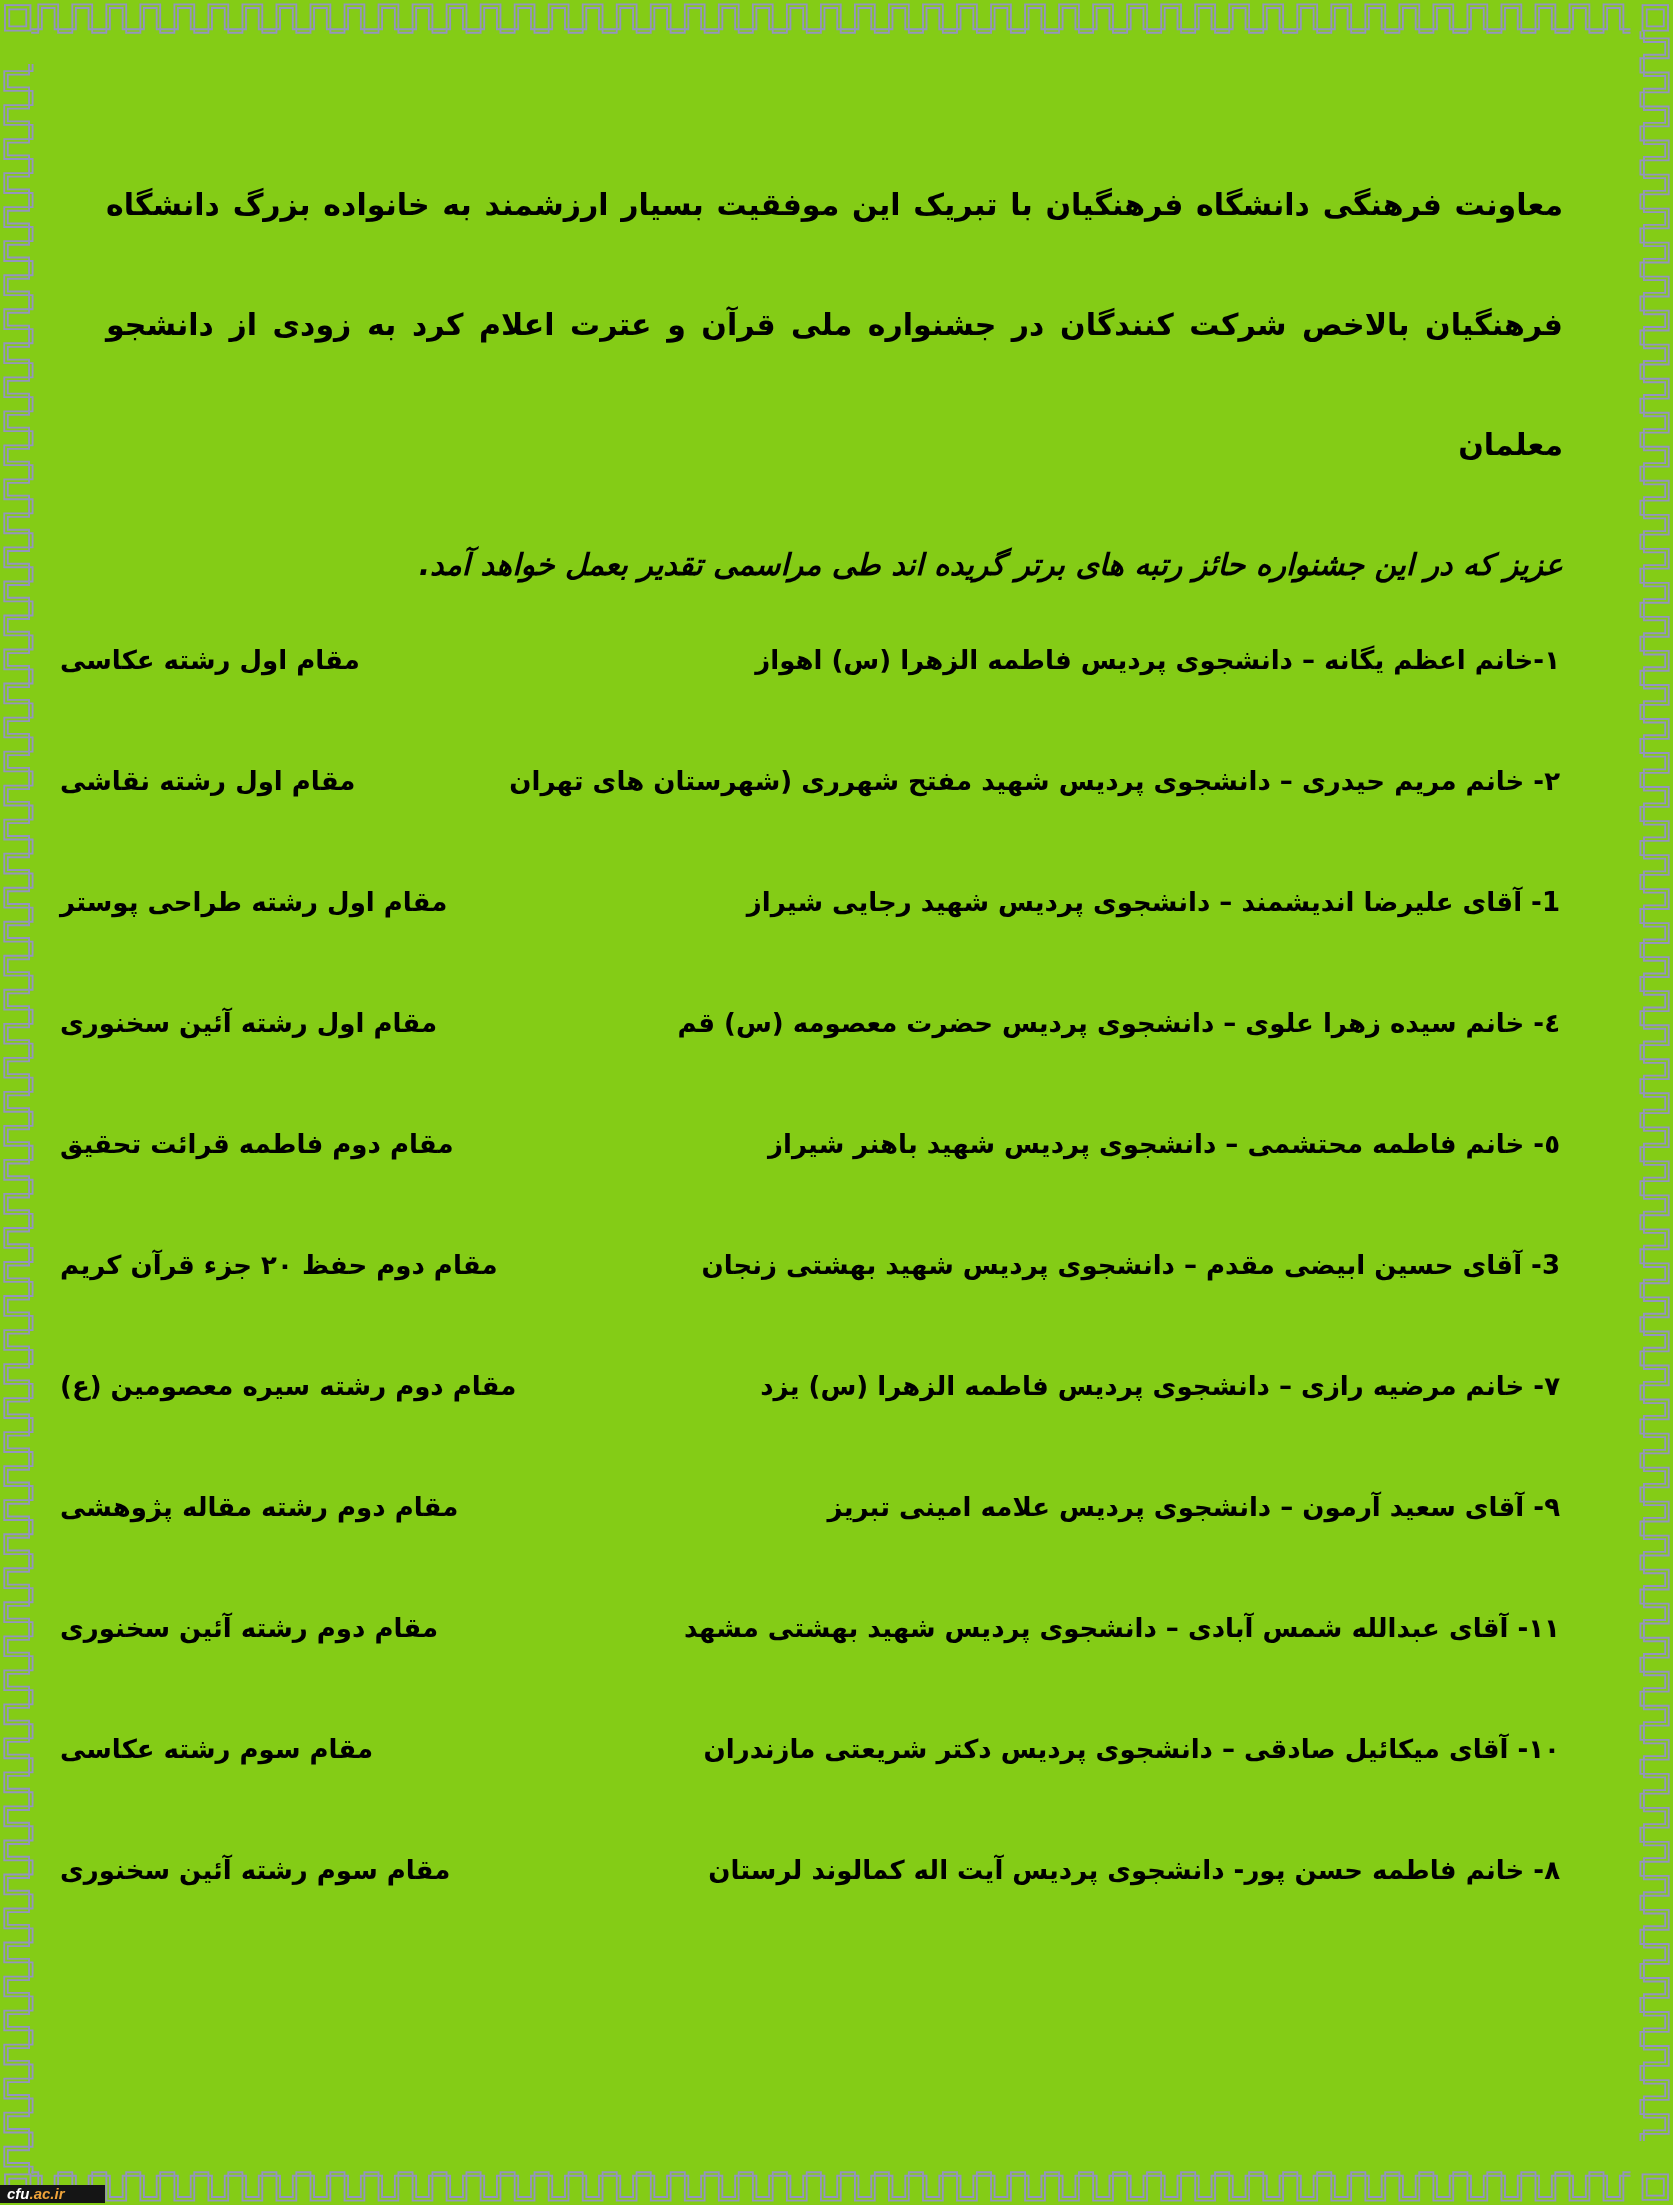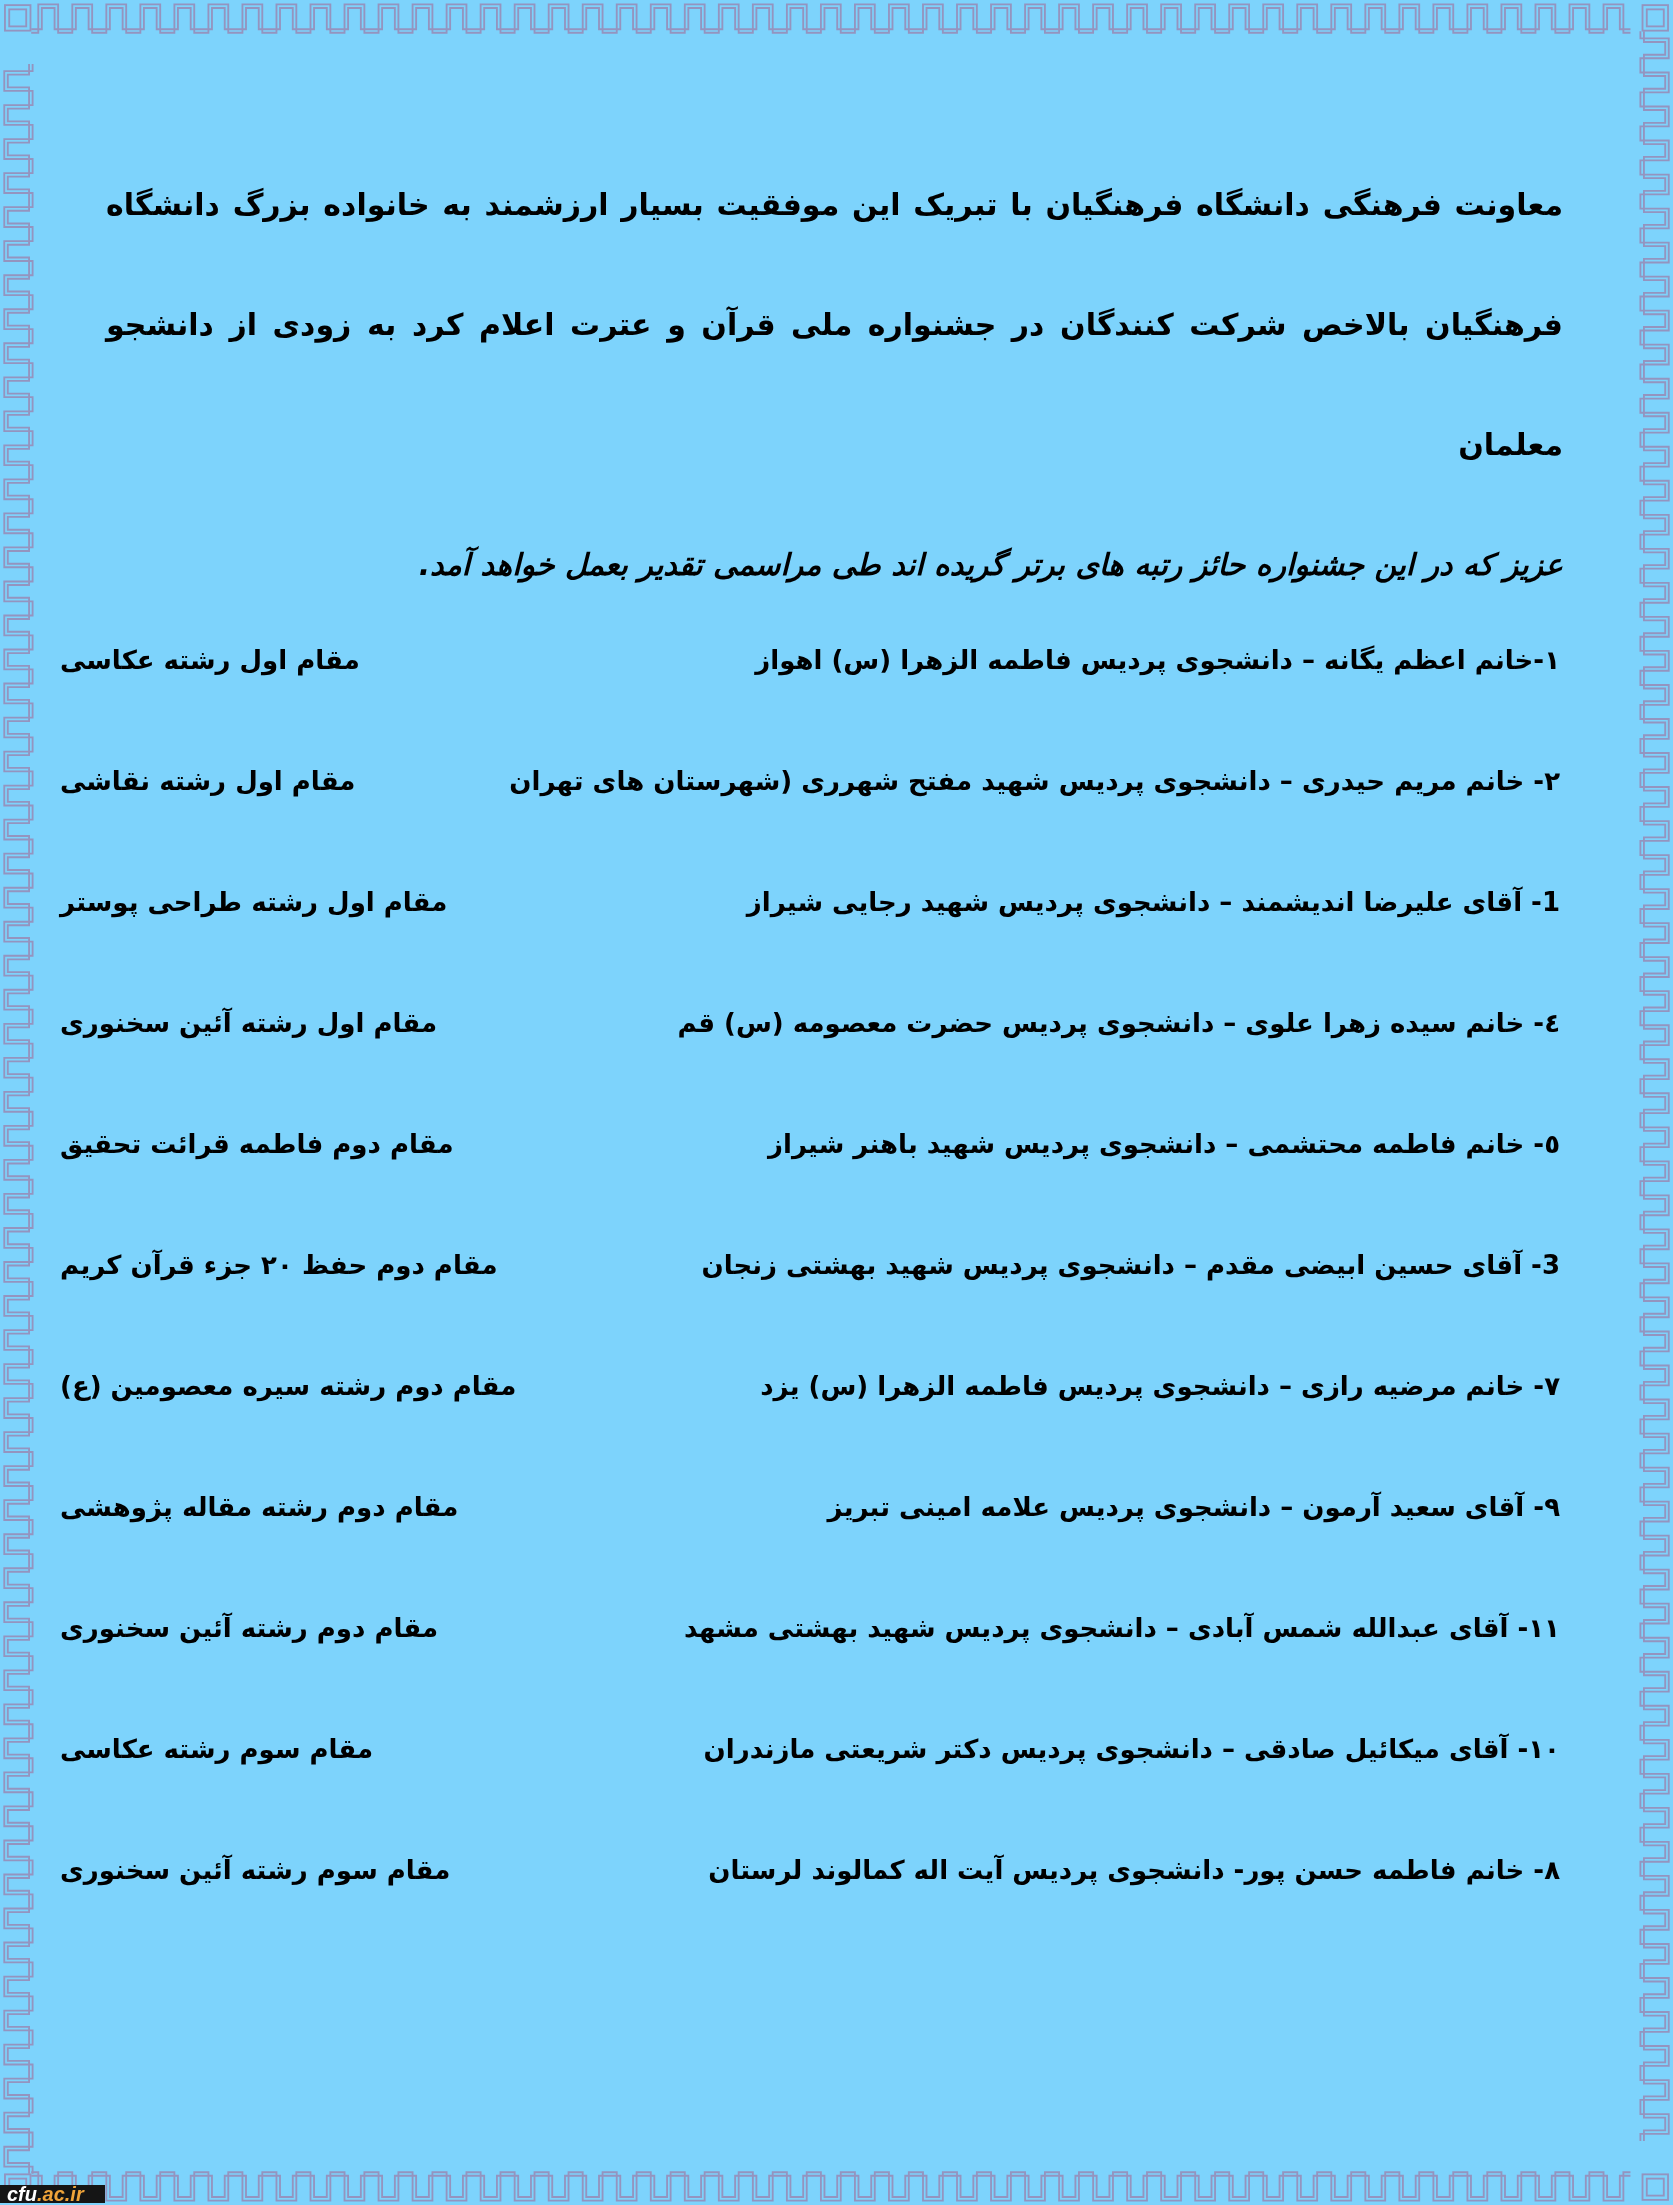--- a/index.html
+++ b/index.html
@@ -1,20 +1,20 @@
 <!DOCTYPE html>
 <html lang="fa" dir="rtl" style="font-size:11.3px"><head>
 <meta charset="utf-8">
 <style>
   html,body{margin:0;padding:0;background:#ffffff;}
   #page{
     position:relative;
     width:1673px;
     height:2205px;
-    background:#7dd3fc;
+    background:#84cc16;
     overflow:hidden;
     direction:rtl;
     font-family:"DejaVu Sans",sans-serif;
     color:#000;
   }
   #border-svg{
     position:absolute;
     top:0;left:0;
     width:1673px;height:2205px;
     pointer-events:none;
@@ -71,21 +71,21 @@
     height:18.4px;
     background:#151515;
     display:flex;
     align-items:center;
     direction:ltr;
     padding-left:7px;
     box-sizing:border-box;
     font-family:"Liberation Sans",sans-serif;
     font-style:italic;
     font-weight:bold;
-    font-size:20px;
+    font-size:15px;
     line-height:18.4px;
   }
   .wm-prefix{color:#ffffff;}
   .wm-suffix{color:#f0a43a;}
 </style>
 </head>
 <body>
 
 <div id="page">
 

